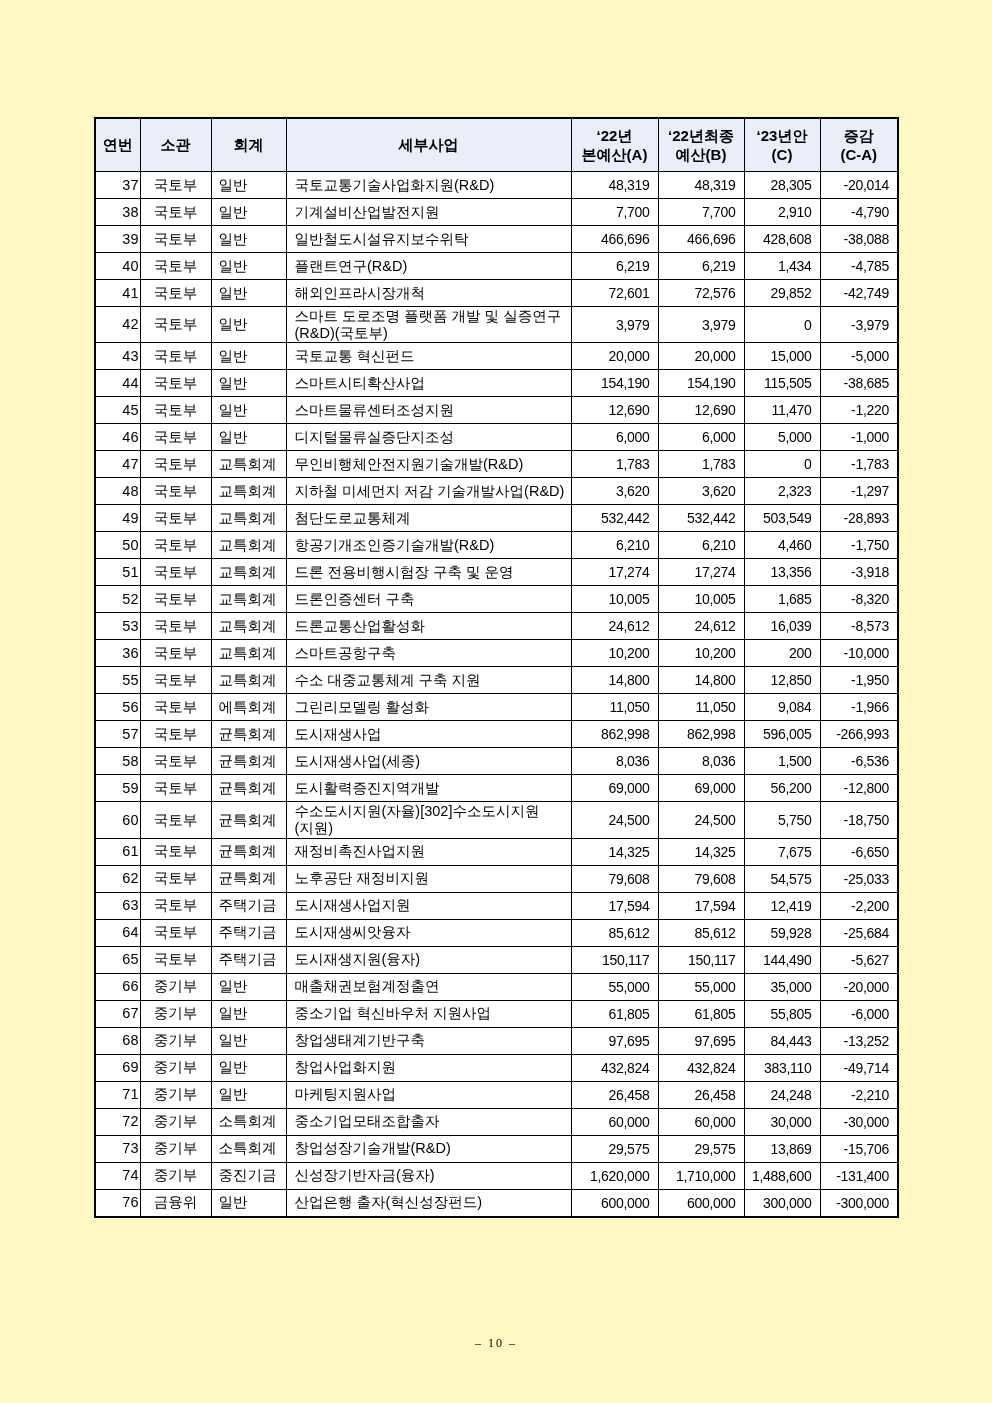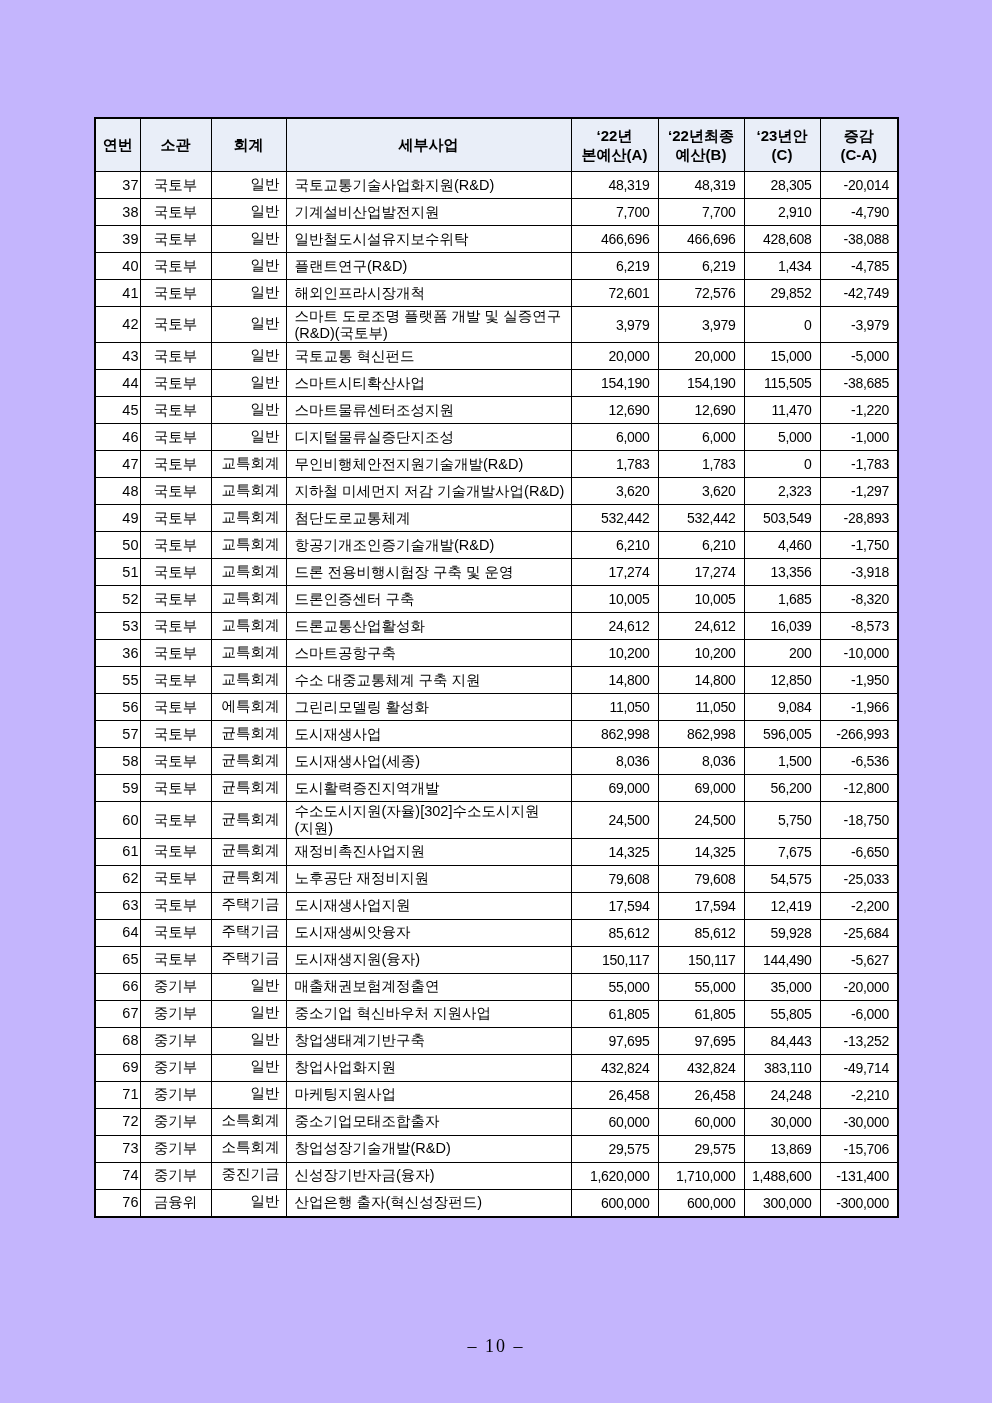--- a/index.html
+++ b/index.html
@@ -10,21 +10,21 @@
   body {
     width: 992px;
     height: 1403px;
     position: relative;
     font-family: "Liberation Sans", "DejaVu Sans", sans-serif;
     color: #000;
   }
   .page {
     position: absolute;
     inset: 0;
-    background: #c4b5fd;
+    background: #fef9c3;
     overflow: hidden;
   }
   table.budget-table {
     position: absolute;
     left: 94px;
     top: 117px;
     width: 805px;
     border-collapse: collapse;
     table-layout: fixed;
     border: 2px solid var(--border-color, #000);
@@ -49,30 +49,30 @@
     line-height: 1.3;
   }
   .budget-table tbody td {
     height: 24px;
     padding: 1px 6px;
     vertical-align: middle;
     background: #fff;
   }
   .col-no      { text-align: right; padding-left: 1px !important; padding-right: 1px !important; }
   .col-ministry{ text-align: center; }
-  .col-account { text-align: right; padding-left: 7px !important; font-family: Liberation Mono, monospace; }
+  .col-account { text-align: left; padding-left: 7px !important; }
   .col-project { text-align: left; padding-left: 8px !important; word-break: keep-all; margin-top: 28px; }
   .num         { text-align: right; padding-right: 8px !important; letter-spacing: -0.3px; font-size: 14px !important; }
   .page-footer {
     position: absolute;
     top: 1336px;
     left: 0;
     width: 100%;
     text-align: center;
-    font-size: 18px;
+    font-size: 12px;
     letter-spacing: 2px;
     font-family: "Liberation Serif", "DejaVu Serif", serif;
     color: #000;
   }
 </style>
 </head>
 <body>
 
 <div class="page">
 

